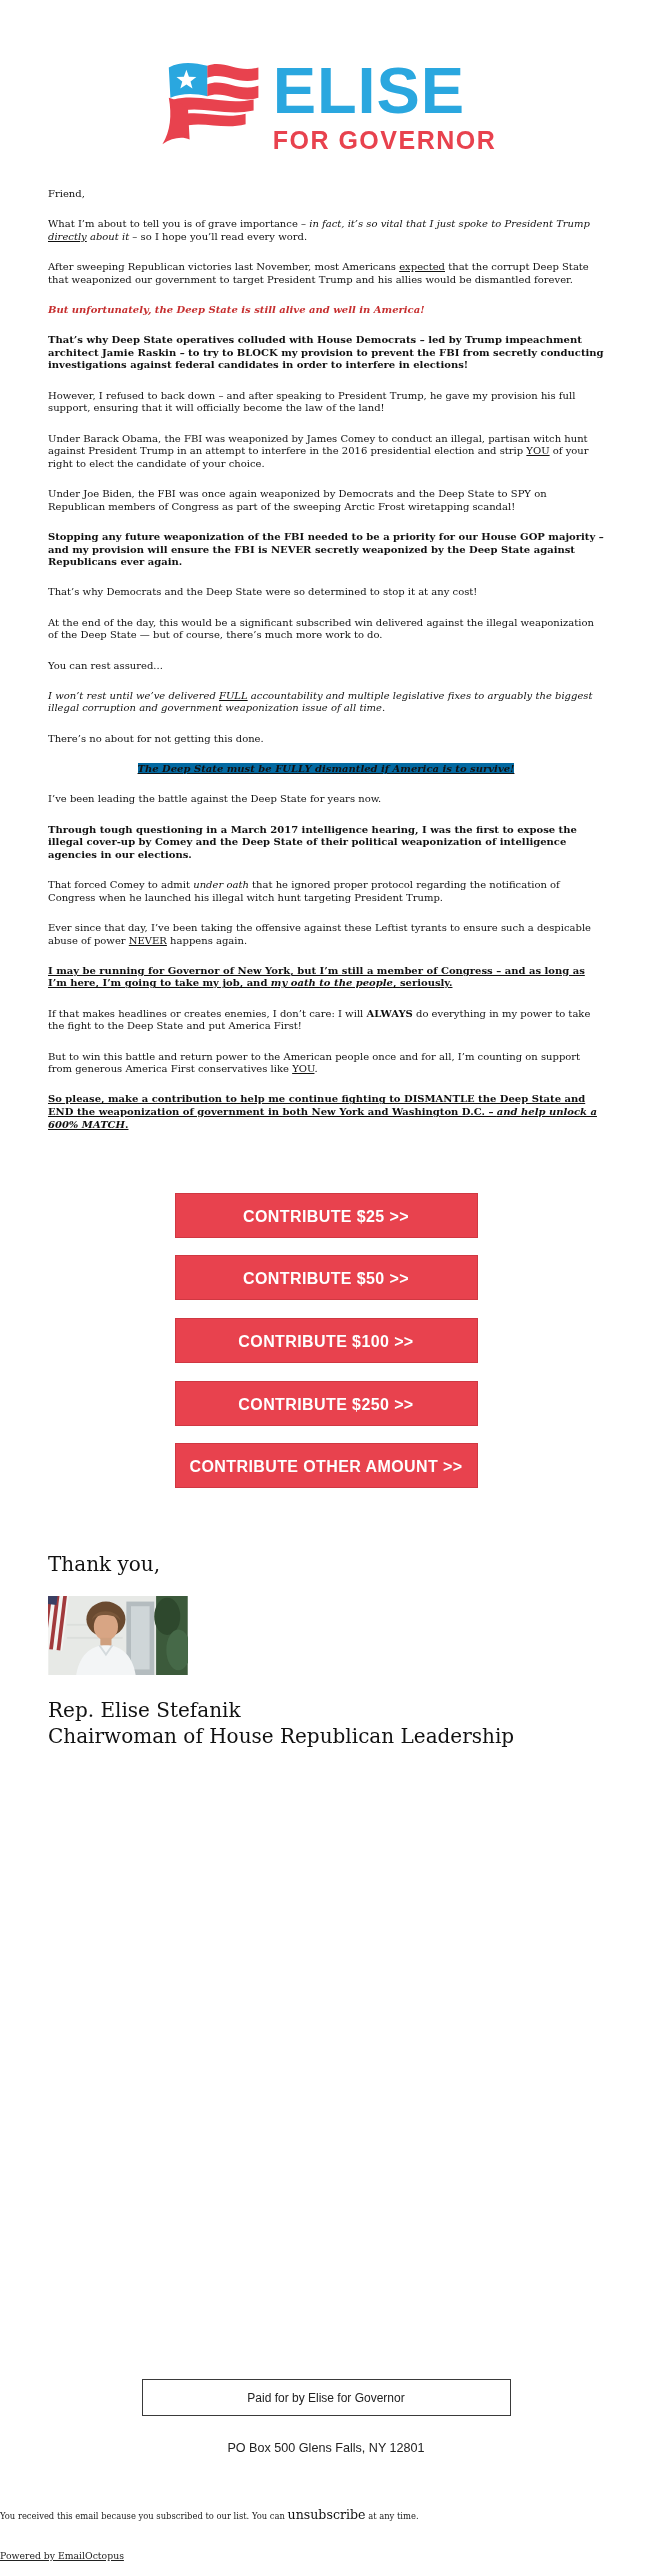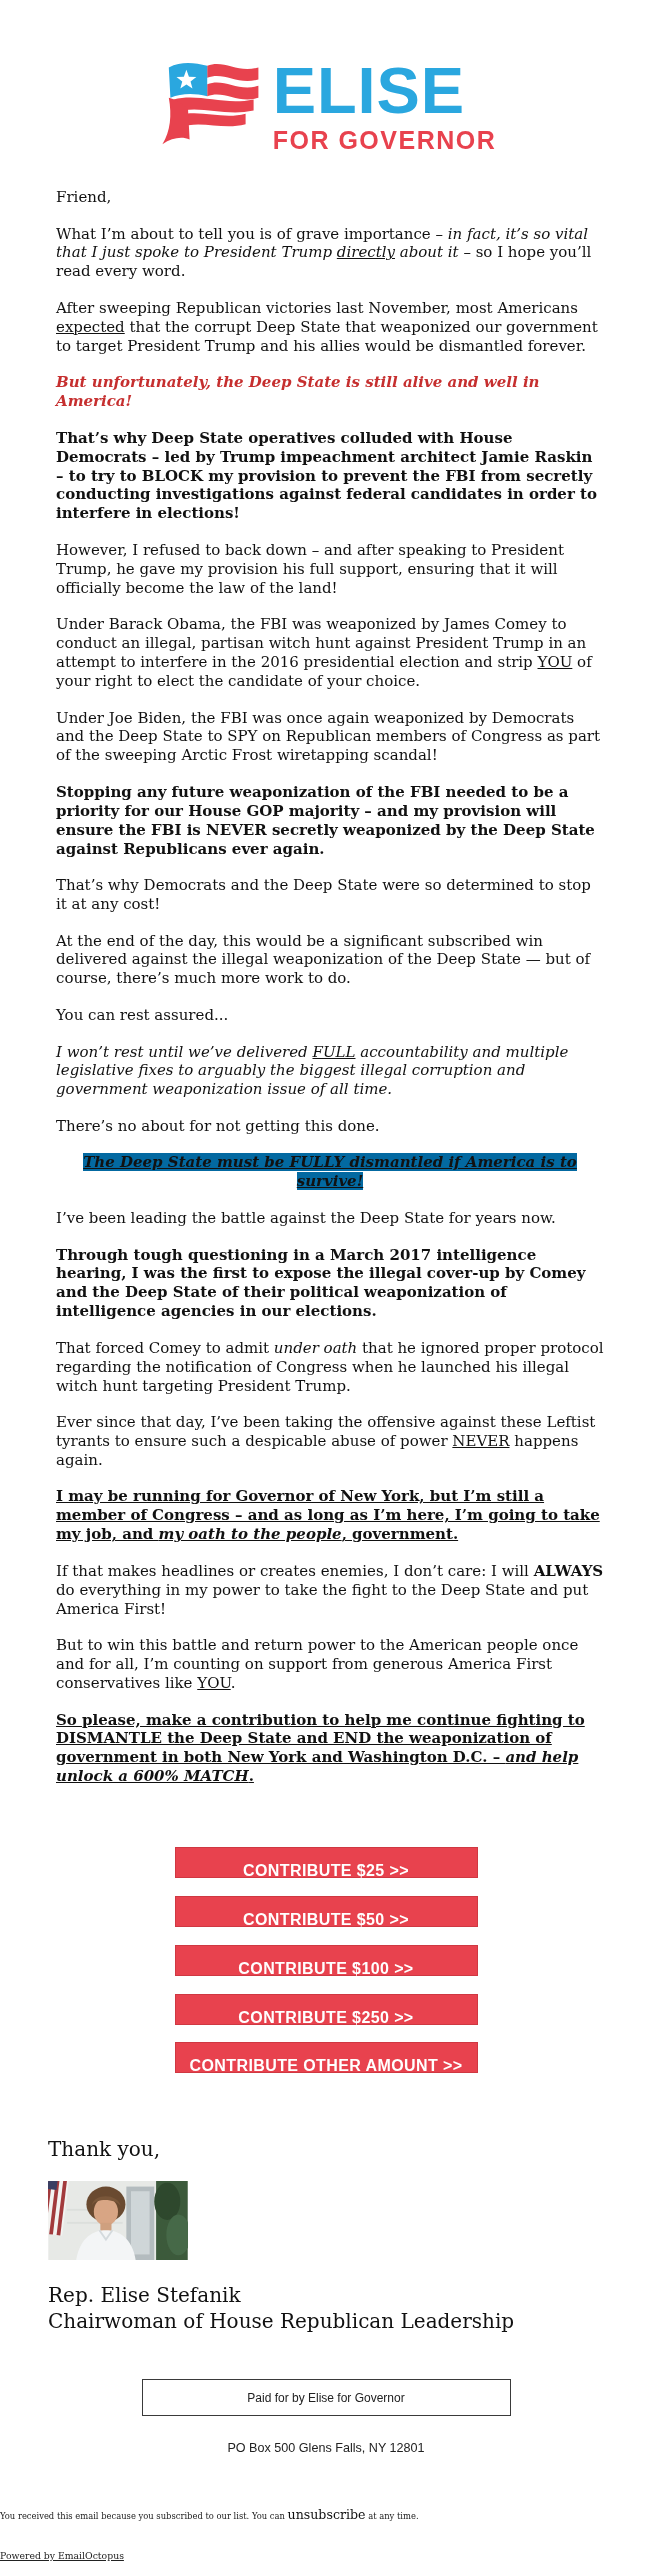--- a/index.html
+++ b/index.html
@@ -15,33 +15,33 @@
   .logo-text{display:flex;flex-direction:column;margin-top:5.6px;}
   .logo-name{
     font-family:"Liberation Sans","DejaVu Sans",sans-serif;font-weight:bold;
     font-size:65px;line-height:0.92;color:#2aa7df;letter-spacing:0.9px;
   }
   .logo-tagline{
     font-family:"Liberation Sans","DejaVu Sans",sans-serif;font-weight:bold;
     font-size:25px;color:#e8424e;letter-spacing:1.5px;margin-top:4.7px;
   }
   
-  .copy{padding:5.6px 48px 0 48px;font-size:15px;line-height:1.26;margin-left:8px;}
+  .copy{padding:5.6px 48px 0 48px;font-size:10px;line-height:1.26;}
   .copy p{margin:17.7px 0;}
   .copy p:first-child{margin-top:22.4px;}
   .b{font-weight:bold;}
   .i{font-style:italic;}
   .u{text-decoration:underline;}
   .red{color:#c62f2f;}
   .center{text-align:center;}
   .hl{background:#0369a1;}
   
   .btns{margin-top:26px;}
   .btn{
-    display:block;width:303px;height:31px;margin:17.7px auto;
+    display:block;width:303px;height:45px;margin:17.7px auto;
     background:#e8424e;border:0.9px solid #cf3842;box-sizing:border-box;
     color:#ffffff;font-family:"Liberation Sans","DejaVu Sans",sans-serif;
     font-weight:bold;font-size:16px;letter-spacing:0.4px;
     text-align:center;line-height:45px;text-decoration:none;cursor:pointer;
   }
   
   .signature{padding:45px 48px 0 48px;font-size:20px;line-height:1.3;}
   .sig-photo{display:block;margin:18.6px 0 22.4px 0;}
   .sig-name,.sig-title{margin:0;}
   
@@ -118,21 +118,21 @@
     <p class="center"><span class="hl b i u">The Deep State must be FULLY dismantled if America is to survive!</span></p>
 
     <p>I’ve been leading the battle against the Deep State for years now.</p>
 
     <p class="b">Through tough questioning in a March 2017 intelligence hearing, I was the first to expose the illegal cover-up by Comey and the Deep State of their political weaponization of intelligence agencies in our elections.</p>
 
     <p><span>That forced Comey to admit </span><span class="i">under oath</span><span> that he ignored proper protocol regarding the notification of Congress when he launched his illegal witch hunt targeting President Trump.</span></p>
 
     <p><span>Ever since that day, I’ve been taking the offensive against these Leftist tyrants to ensure such a despicable abuse of power </span><span class="u">NEVER</span><span> happens again.</span></p>
 
-    <p class="b u"><span>I may be running for Governor of New York, but I’m still a member of Congress – and as long as I’m here, I’m going to take my job, and </span><span class="i">my oath to the people</span><span>, government.</span></p>
+    <p class="b u"><span>I may be running for Governor of New York, but I’m still a member of Congress – and as long as I’m here, I’m going to take my job, and </span><span class="i">my oath to the people</span><span>, seriously.</span></p>
 
     <p><span>If that makes headlines or creates enemies, I don’t care: I will </span><span class="b">ALWAYS</span><span> do everything in my power to take the fight to the Deep State and put America First!</span></p>
 
     <p><span>But to win this battle and return power to the American people once and for all, I’m counting on support from generous America First conservatives like </span><span class="u">YOU</span><span>.</span></p>
 
     <p class="b u"><span>So please, make a contribution to help me continue fighting to DISMANTLE the Deep State and END the weaponization of government in both New York and Washington D.C. – </span><span class="i">and help unlock a 600% MATCH</span><span>.</span></p>
   </div>
 
   <div class="btns">
     <a class="btn">CONTRIBUTE $25 &gt;&gt;</a>

